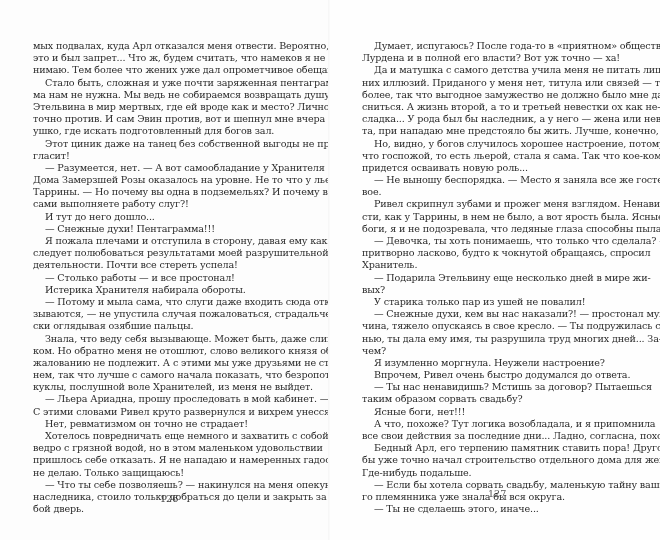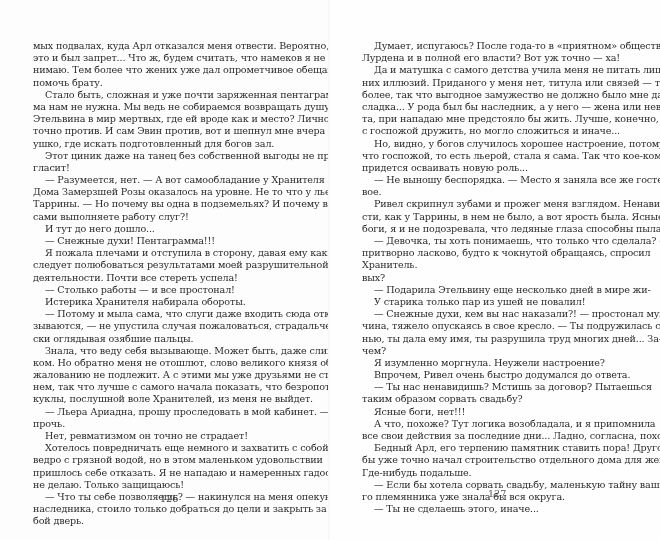--- a/index.html
+++ b/index.html
@@ -64,21 +64,20 @@
   </style>
 </head>
 <body>
 
 <div class="spread">
   <div class="page page-left">
     <div class="text-block" id="left-text">
         <span class="line">мых подвалах, куда Арл отказался меня отвести. Вероятно,</span>
         <span class="line">это и был запрет... Что ж, будем считать, что намеков я не по-</span>
         <span class="line">нимаю. Тем более что жених уже дал опрометчивое обещание</span>
-        <span class="line last">помочь брату.</span>
         <span class="line indent">Стало быть, сложная и уже почти заряженная пентаграм-</span>
         <span class="line">ма нам не нужна. Мы ведь не собираемся возвращать душу</span>
         <span class="line">Этельвина в мир мертвых, где ей вроде как и место? Лично я</span>
         <span class="line">точно против. И сам Эвин против, вот и шепнул мне вчера на</span>
         <span class="line last">ушко, где искать подготовленный для богов зал.</span>
         <span class="line indent">Этот циник даже на танец без собственной выгоды не при-</span>
         <span class="line last">гласит!</span>
         <span class="line indent">— Разумеется, нет. — А вот самообладание у Хранителя</span>
         <span class="line">Дома Замерзшей Розы оказалось на уровне. Не то что у льеры</span>
         <span class="line">Таррины. — Но почему вы одна в подземельях? И почему вы</span>
@@ -92,56 +91,56 @@
         <span class="line indent last">Истерика Хранителя набирала обороты.</span>
         <span class="line indent">— Потому и мыла сама, что слуги даже входить сюда отка-</span>
         <span class="line">зываются, — не упустила случая пожаловаться, страдальче-</span>
         <span class="line last">ски оглядывая озябшие пальцы.</span>
         <span class="line indent">Знала, что веду себя вызывающе. Может быть, даже слиш-</span>
         <span class="line">ком. Но обратно меня не отошлют, слово великого князя об-</span>
         <span class="line">жалованию не подлежит. А с этими мы уже друзьями не ста-</span>
         <span class="line">нем, так что лучше с самого начала показать, что безропотной</span>
         <span class="line last">куклы, послушной воле Хранителей, из меня не выйдет.</span>
         <span class="line indent">— Льера Ариадна, прошу проследовать в мой кабинет. —</span>
-        <span class="line last">прочь.</span>
+        <span class="line">С этими словами Ривел круто развернулся и вихрем унесся</span>
         <span class="line indent last">Нет, ревматизмом он точно не страдает!</span>
         <span class="line indent">Хотелось повредничать еще немного и захватить с собой</span>
         <span class="line">ведро с грязной водой, но в этом маленьком удовольствии</span>
         <span class="line">пришлось себе отказать. Я не нападаю и намеренных гадостей</span>
         <span class="line last">не делаю. Только защищаюсь!</span>
         <span class="line indent">— Что ты себе позволяешь? — накинулся на меня опекун</span>
         <span class="line">наследника, стоило только добраться до цели и закрыть за со-</span>
         <span class="line last">бой дверь.</span>
       </div>
     <div class="page-number">126</div>
   </div>
   <div class="gutter"></div>
   <div class="page page-right">
     <div class="text-block" id="right-text">
         <span class="line indent">Думает, испугаюсь? После года-то в «приятном» обществе</span>
         <span class="line last">Лурдена и в полной его власти? Вот уж точно — ха!</span>
         <span class="line indent">Да и матушка с самого детства учила меня не питать лиш-</span>
         <span class="line">них иллюзий. Приданого у меня нет, титула или связей — тем</span>
         <span class="line">более, так что выгодное замужество не должно было мне даже</span>
+        <span class="line">сниться. А жизнь второй, а то и третьей невестки ох как не-</span>
         <span class="line">сладка... У рода был бы наследник, а у него — жена или невес-</span>
         <span class="line">та, при нападаю мне предстояло бы жить. Лучше, конечно,</span>
-        <span class="line last">с госпожой дружить, но могло сложиться и иначе...</span>
         <span class="line indent">Но, видно, у богов случилось хорошее настроение, потому</span>
         <span class="line">что госпожой, то есть льерой, стала я сама. Так что кое-кому</span>
         <span class="line last">придется осваивать новую роль...</span>
         <span class="line indent">— Не выношу беспорядка. — Место я заняла все же госте-</span>
         <span class="line last">вое.</span>
         <span class="line indent">Ривел скрипнул зубами и прожег меня взглядом. Ненави-</span>
         <span class="line">сти, как у Таррины, в нем не было, а вот ярость была. Ясные</span>
         <span class="line last">боги, я и не подозревала, что ледяные глаза способны пылать!</span>
         <span class="line indent">— Девочка, ты хоть понимаешь, что только что сделала? —</span>
         <span class="line">притворно ласково, будто к чокнутой обращаясь, спросил</span>
         <span class="line last">Хранитель.</span>
+        <span class="line indent">— Подарила Этельвину еще несколько дней в мире жи-</span>
         <span class="line last">вых?</span>
-        <span class="line indent">— Подарила Этельвину еще несколько дней в мире жи-</span>
         <span class="line indent last">У старика только пар из ушей не повалил!</span>
         <span class="line indent">— Снежные духи, кем вы нас наказали?! — простонал муж-</span>
         <span class="line">чина, тяжело опускаясь в свое кресло. — Ты подружилась с те-</span>
         <span class="line">нью, ты дала ему имя, ты разрушила труд многих дней... За-</span>
         <span class="line last">чем?</span>
         <span class="line indent last">Я изумленно моргнула. Неужели настроение?</span>
         <span class="line indent last">Впрочем, Ривел очень быстро додумался до ответа.</span>
         <span class="line indent">— Ты нас ненавидишь? Мстишь за договор? Пытаешься</span>
         <span class="line last">таким образом сорвать свадьбу?</span>
         <span class="line indent last">Ясные боги, нет!!!</span>

